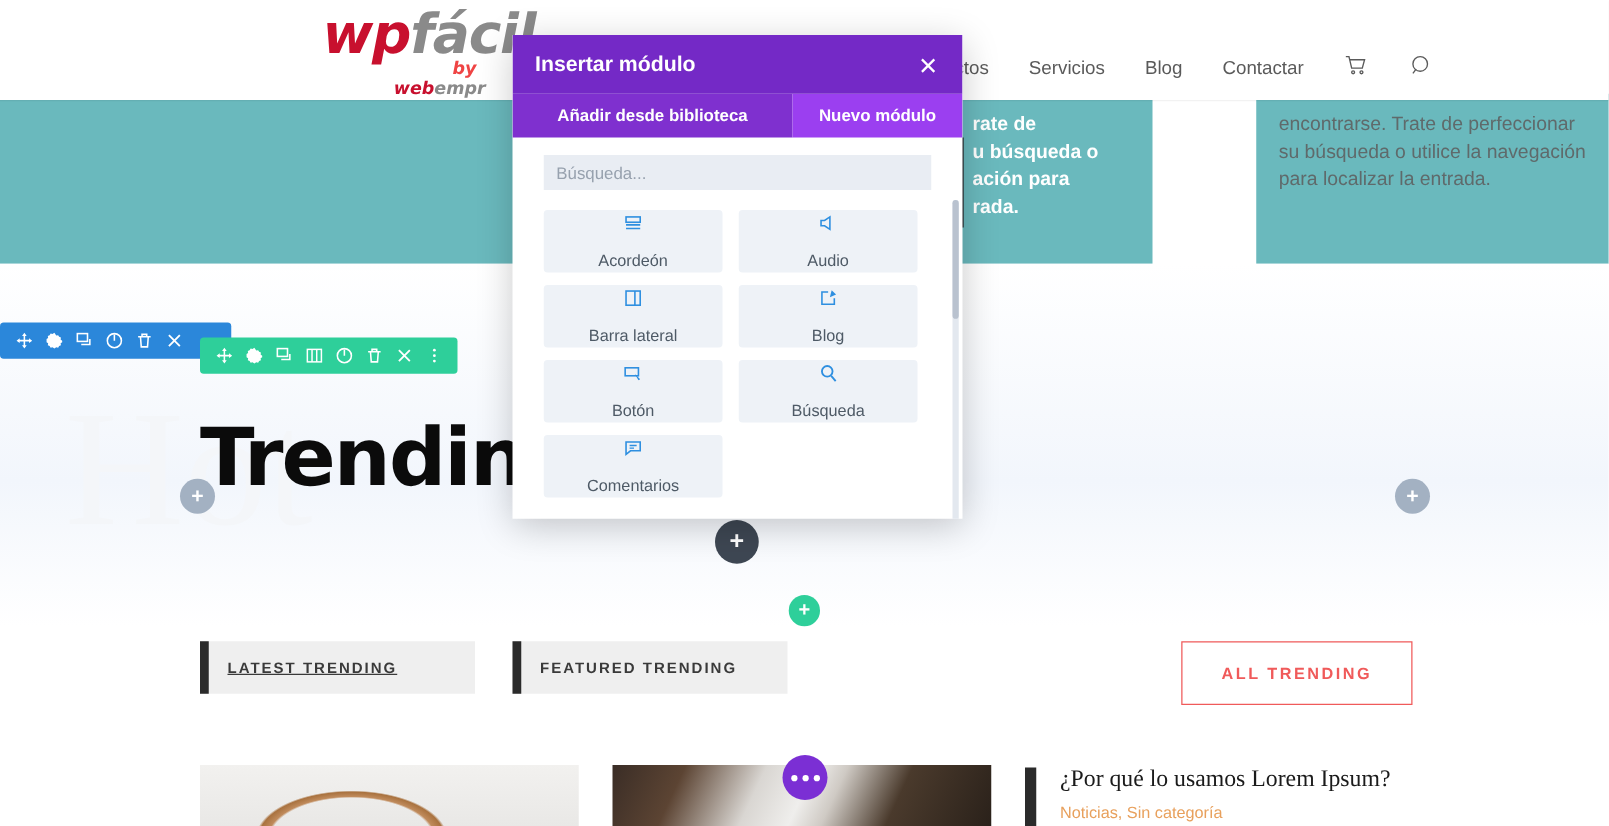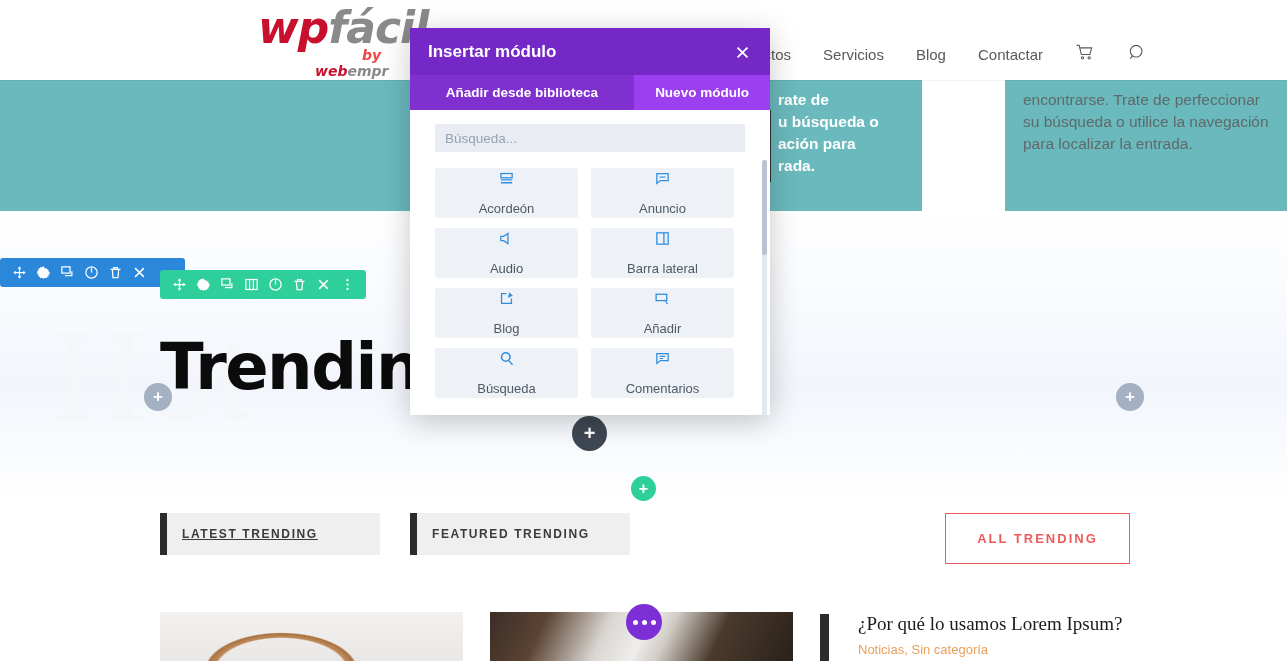--- a/index.html
+++ b/index.html
@@ -141,21 +141,21 @@
     background:
       radial-gradient(ellipse 120px 60px at 40% 120%, rgba(0,0,0,0) 54%, #c08b5c 56%, #a9723f 62%, rgba(0,0,0,0) 64%),
       linear-gradient(180deg,#f2f1ef,#e9e8e6);
   }
   .thumb2{ left:490px;
     background:
       linear-gradient(115deg,#3a2d26 0%,#5c4433 18%,#d9d6d2 38%,#efeeec 50%,#cfcac4 58%,#4a3a2c 74%,#2a211a 100%);
   }
   .post{
     position:absolute; left:820px; top:0; width:330px; height:49px;
-    padding-left:38px;
+    padding-left:28px;
   }
   .post::before{
     content:""; position:absolute; left:820px; left:0; top:2px;
     width:9px; height:47px; background:#2b2b2b;
   }
   .post-title{
     font-family:"Liberation Serif", serif; font-size:19px; color:#1b1b1b;
     line-height:24px;
   }
   .post-meta{
@@ -403,29 +403,20 @@
       <div class="mod-item">
         <span class="mod-icon">
           <svg width="17" height="17" viewBox="0 0 24 24" fill="none" stroke="#2e8fe0" stroke-width="1.8">
               <rect x="4" y="5" width="16" height="6"></rect>
               <path d="M4 14h16M4 18h16"></path>
             </svg>
         </span>
         <span class="mod-label">Acordeón</span>
       </div>
 
-      <div class="mod-item">
-        <span class="mod-icon">
-          <svg width="17" height="17" viewBox="0 0 24 24" fill="none" stroke="#2e8fe0" stroke-width="1.8">
-              <path d="M4 5h16v10H9l-5 4z"></path>
-              <path d="M8 10h8" stroke-width="1.6"></path>
-            </svg>
-        </span>
-        <span class="mod-label">Anuncio</span>
-      </div>
 
       <div class="mod-item">
         <span class="mod-icon">
           <svg width="17" height="17" viewBox="0 0 24 24" fill="none" stroke="#2e8fe0" stroke-width="1.8">
               <path d="M4 9h4l6-4v14l-6-4H4z"></path>
             </svg>
         </span>
         <span class="mod-label">Audio</span>
       </div>
 
@@ -449,21 +440,21 @@
         <span class="mod-label">Blog</span>
       </div>
 
       <div class="mod-item">
         <span class="mod-icon">
           <svg width="17" height="17" viewBox="0 0 24 24" fill="none" stroke="#2e8fe0" stroke-width="1.8">
               <rect x="3" y="6" width="15" height="9"></rect>
               <path d="M14 13l6 6-2 1-4-7z" fill="#2e8fe0" stroke="none"></path>
             </svg>
         </span>
-        <span class="mod-label">Añadir</span>
+        <span class="mod-label">Botón</span>
       </div>
 
       <div class="mod-item">
         <span class="mod-icon">
           <svg width="17" height="17" viewBox="0 0 24 24" fill="none" stroke="#2e8fe0" stroke-width="2.1">
               <circle cx="11" cy="10" r="6"></circle>
               <path d="M15.5 15l5 6"></path>
             </svg>
         </span>
         <span class="mod-label">Búsqueda</span>

